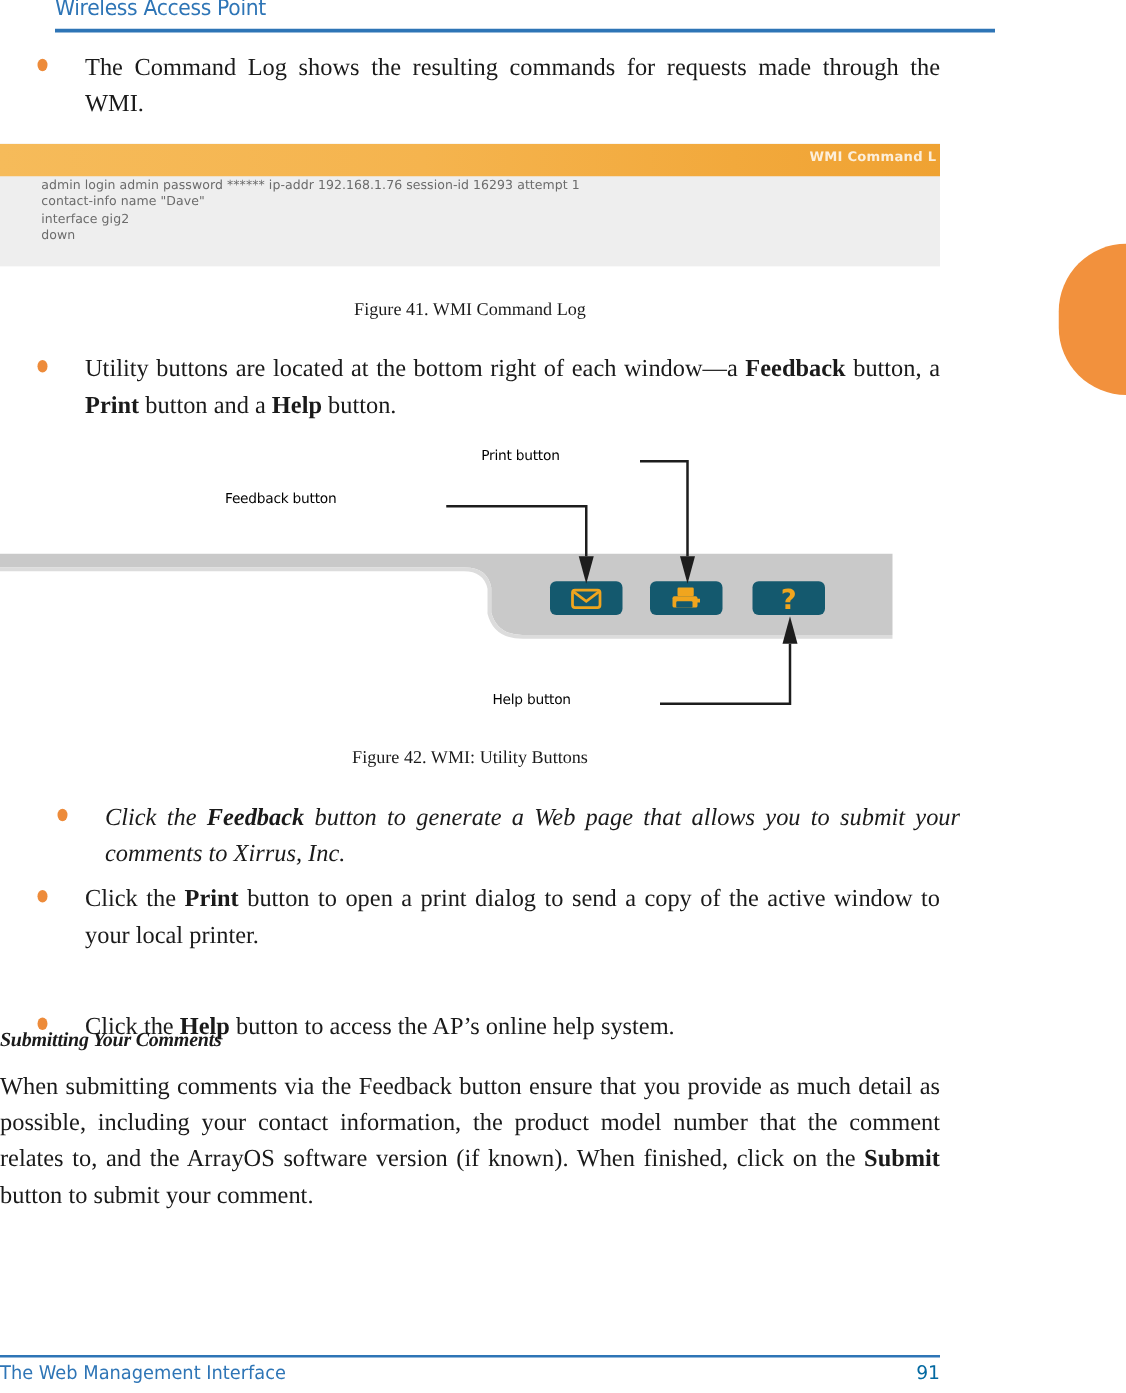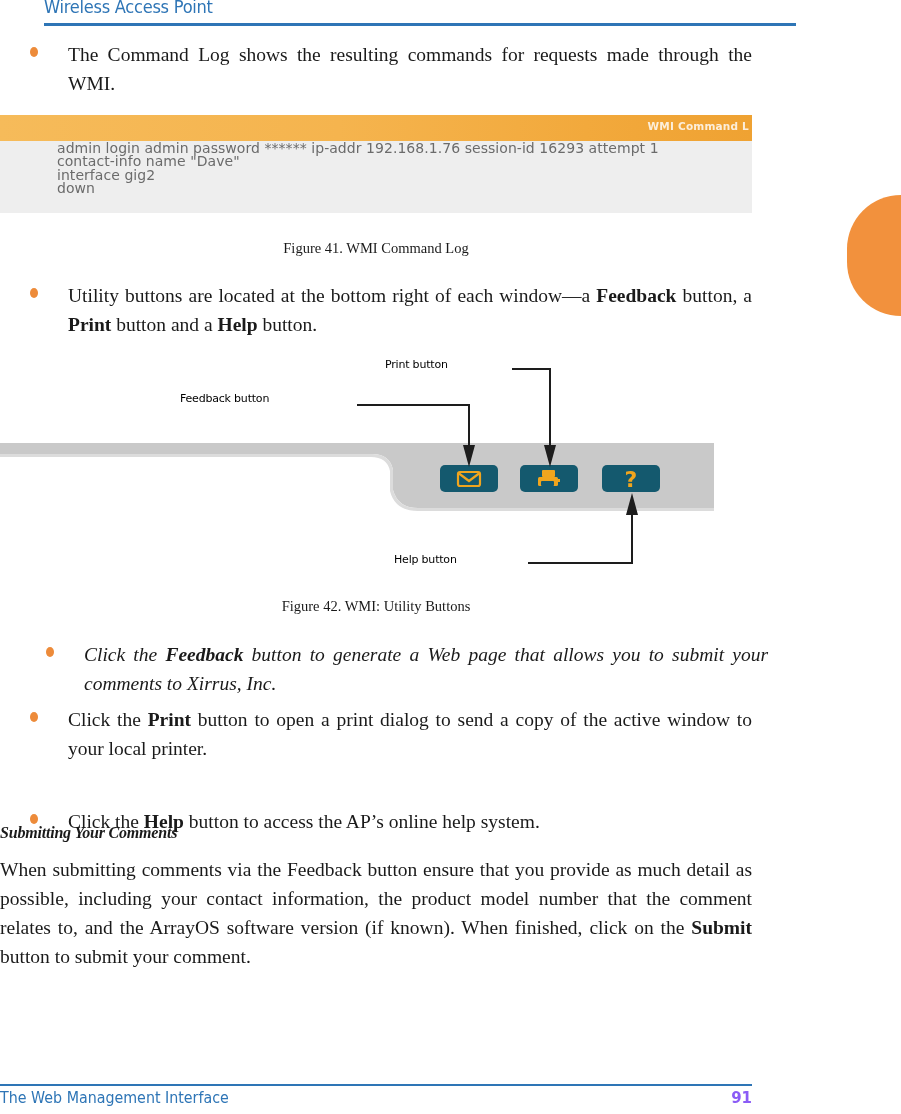--- a/index.html
+++ b/index.html
@@ -121,27 +121,26 @@
     top: 26px;
     width: 752px;
     height: 72px;
     background: #eeeeee;
   }
   .fig41-log {
     position: absolute;
     left: 33px;
     top: 27px;
     font-family: "DejaVu Sans", sans-serif;
-    font-size: 14px;
+    font-size: 10px;
     line-height: 13.4px;
     color: #6b6b6b;
     filter: blur(0.5px);
     white-space: pre;
     letter-spacing: 0.05px;
-    margin-left: 24px;
   }
 
   .figure-caption {
     position: absolute;
     width: 752px;
     text-align: center;
     font-size: 14.5px;
     color: #1a1a1a;
   }
 
@@ -206,22 +205,21 @@
     white-space: nowrap;
   }
   .footer-right {
     position: absolute;
     left: 716px;
     top: 1089px;
     width: 36px;
     text-align: right;
     font-family: "DejaVu Sans", sans-serif;
     font-size: 15px;
-    color: #8b5cf6;
-    font-weight: bold;
+    color: #0369a1;
   }
 </style>
 </head>
 <body>
 
 <div class="page-header">
   <div class="header-title">Wireless Access Point</div>
   <div class="header-rule"></div>
 </div>
 

